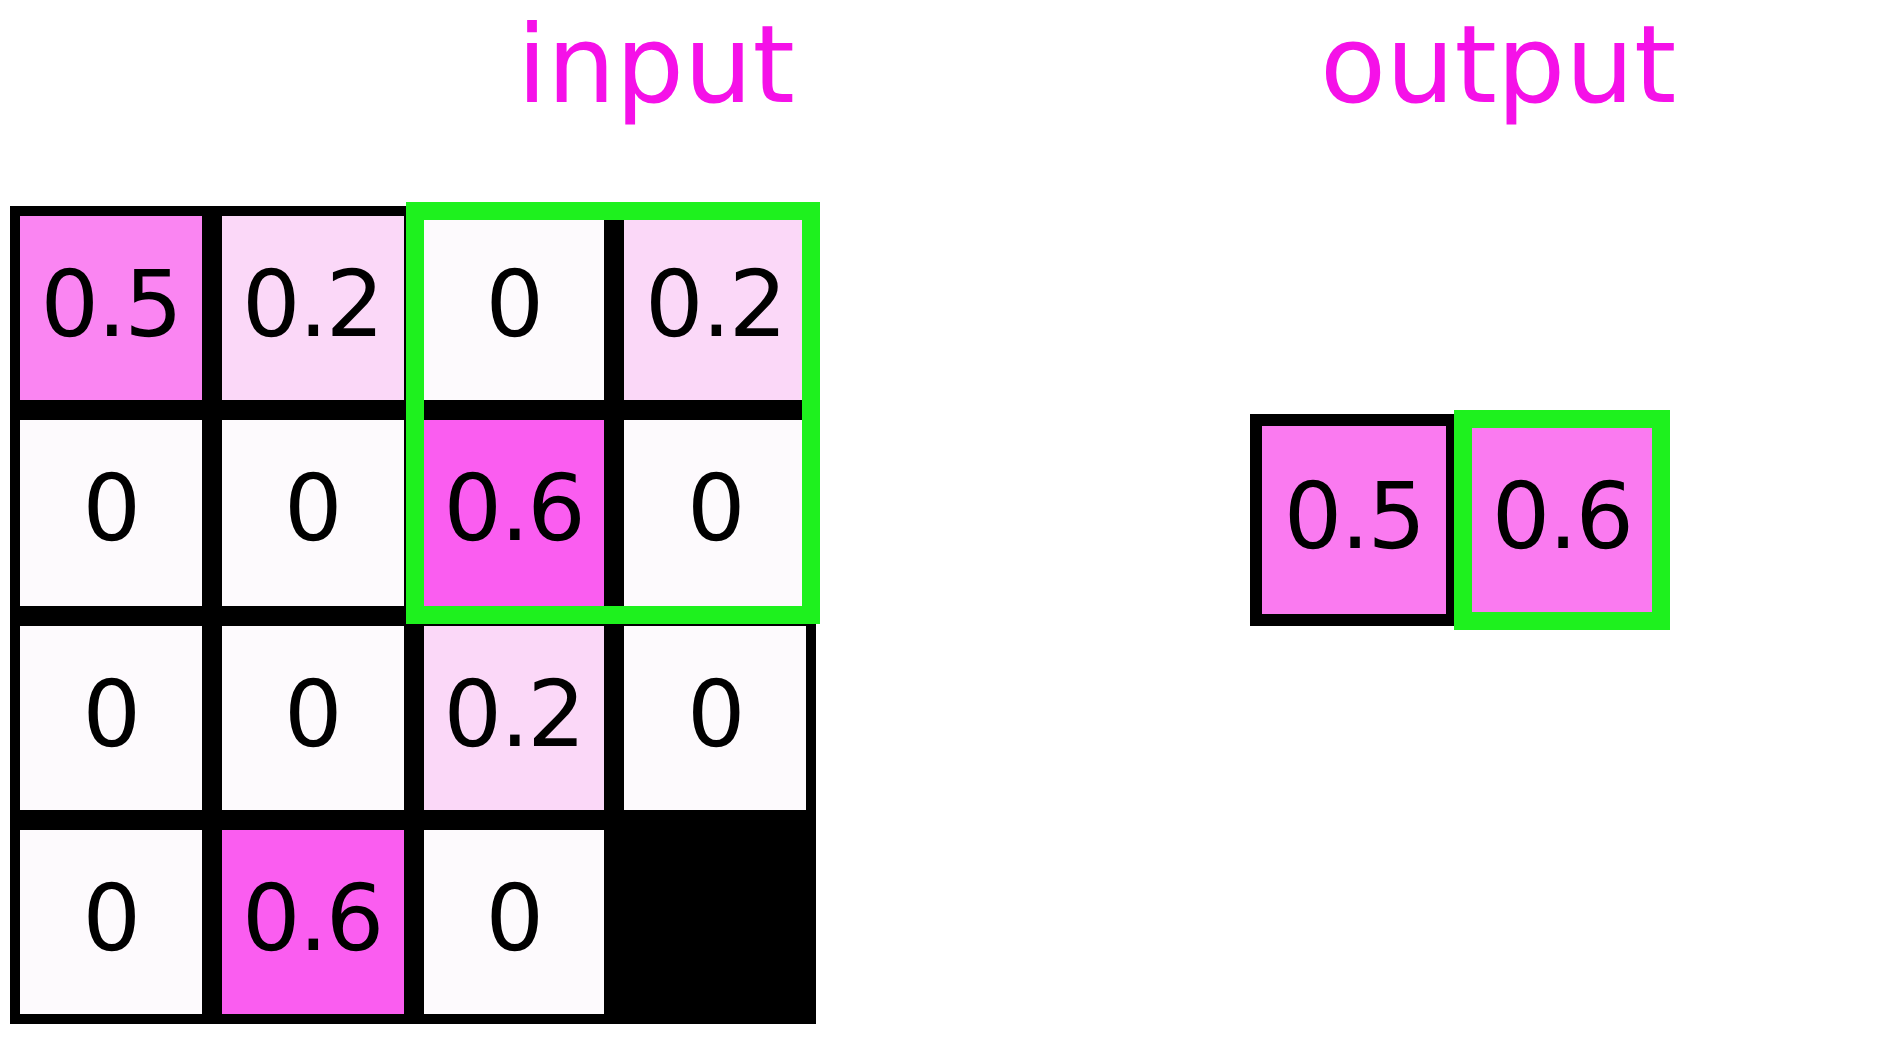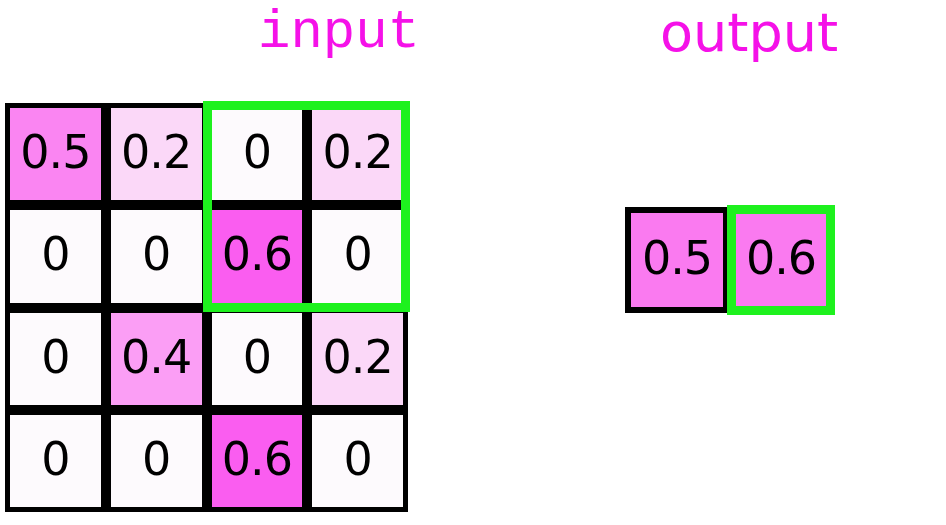--- a/index.html
+++ b/index.html
@@ -19,21 +19,21 @@
   .title {
     position: absolute;
     top: 2px;
     font-size: 54px;
     line-height: 62px;
     color: #F511E8;
     font-family: "DejaVu Sans", sans-serif;
     white-space: nowrap;
     text-align: center;
   }
-  #title-input  { left: 159px; width: 360px; font-family: Liberation Mono, monospace; }
+  #title-input  { left: 148px; width: 360px; }
   #title-output { left: 660px; width: 340px; text-align: left; }
 
   
   #input-grid {
     position: absolute;
     left: 5px;
     top: 103px;
     width: 403px;
     height: 409px;
     background: #000000;
@@ -143,23 +143,20 @@
   <div class="cell" style="background-color: rgb(250, 93, 240);">
       <span class="val">0.6</span>
     </div>
   <div class="cell" style="background-color: rgb(253, 250, 253);">
       <span class="val">0</span>
     </div>
 
   <div class="cell" style="background-color: rgb(253, 250, 253);">
       <span class="val">0</span>
     </div>
-  <div class="cell" style="background-color: rgb(251, 158, 245);">
-      <span class="val">0.4</span>
-    </div>
   <div class="cell" style="background-color: rgb(253, 250, 253);">
       <span class="val">0</span>
     </div>
   <div class="cell" style="background-color: rgb(251, 216, 248);">
       <span class="val">0.2</span>
     </div>
 
   <div class="cell" style="background-color: rgb(253, 250, 253);">
       <span class="val">0</span>
     </div>

